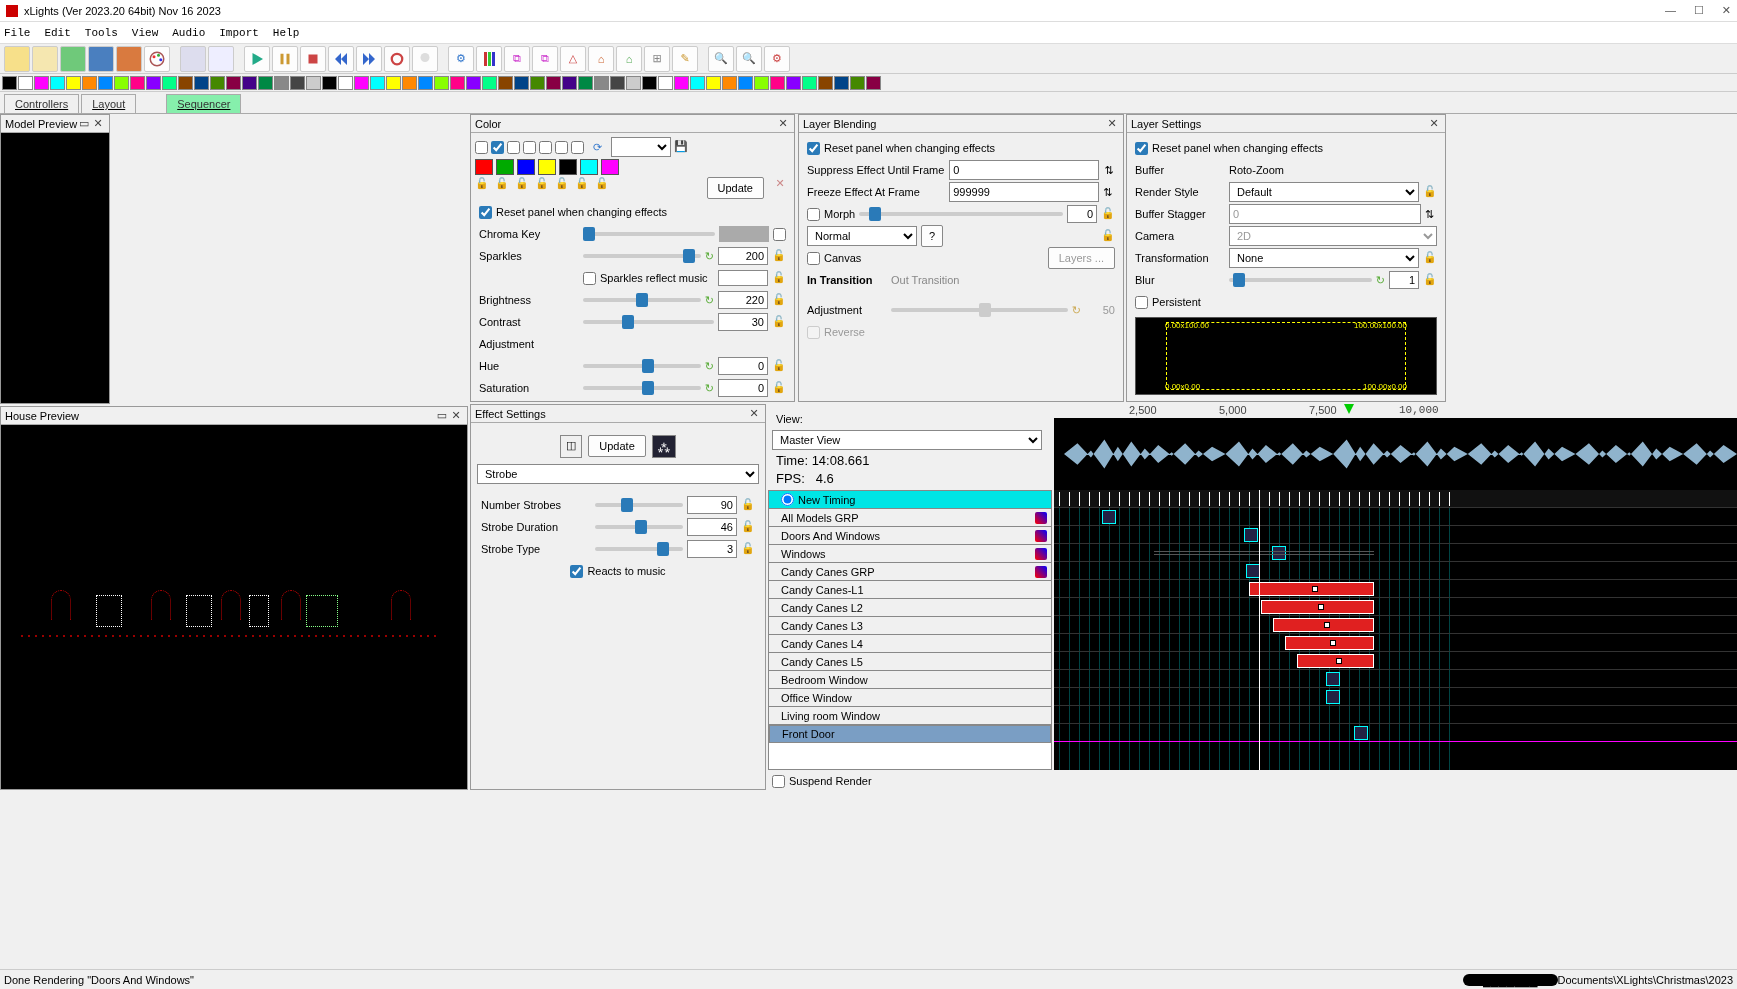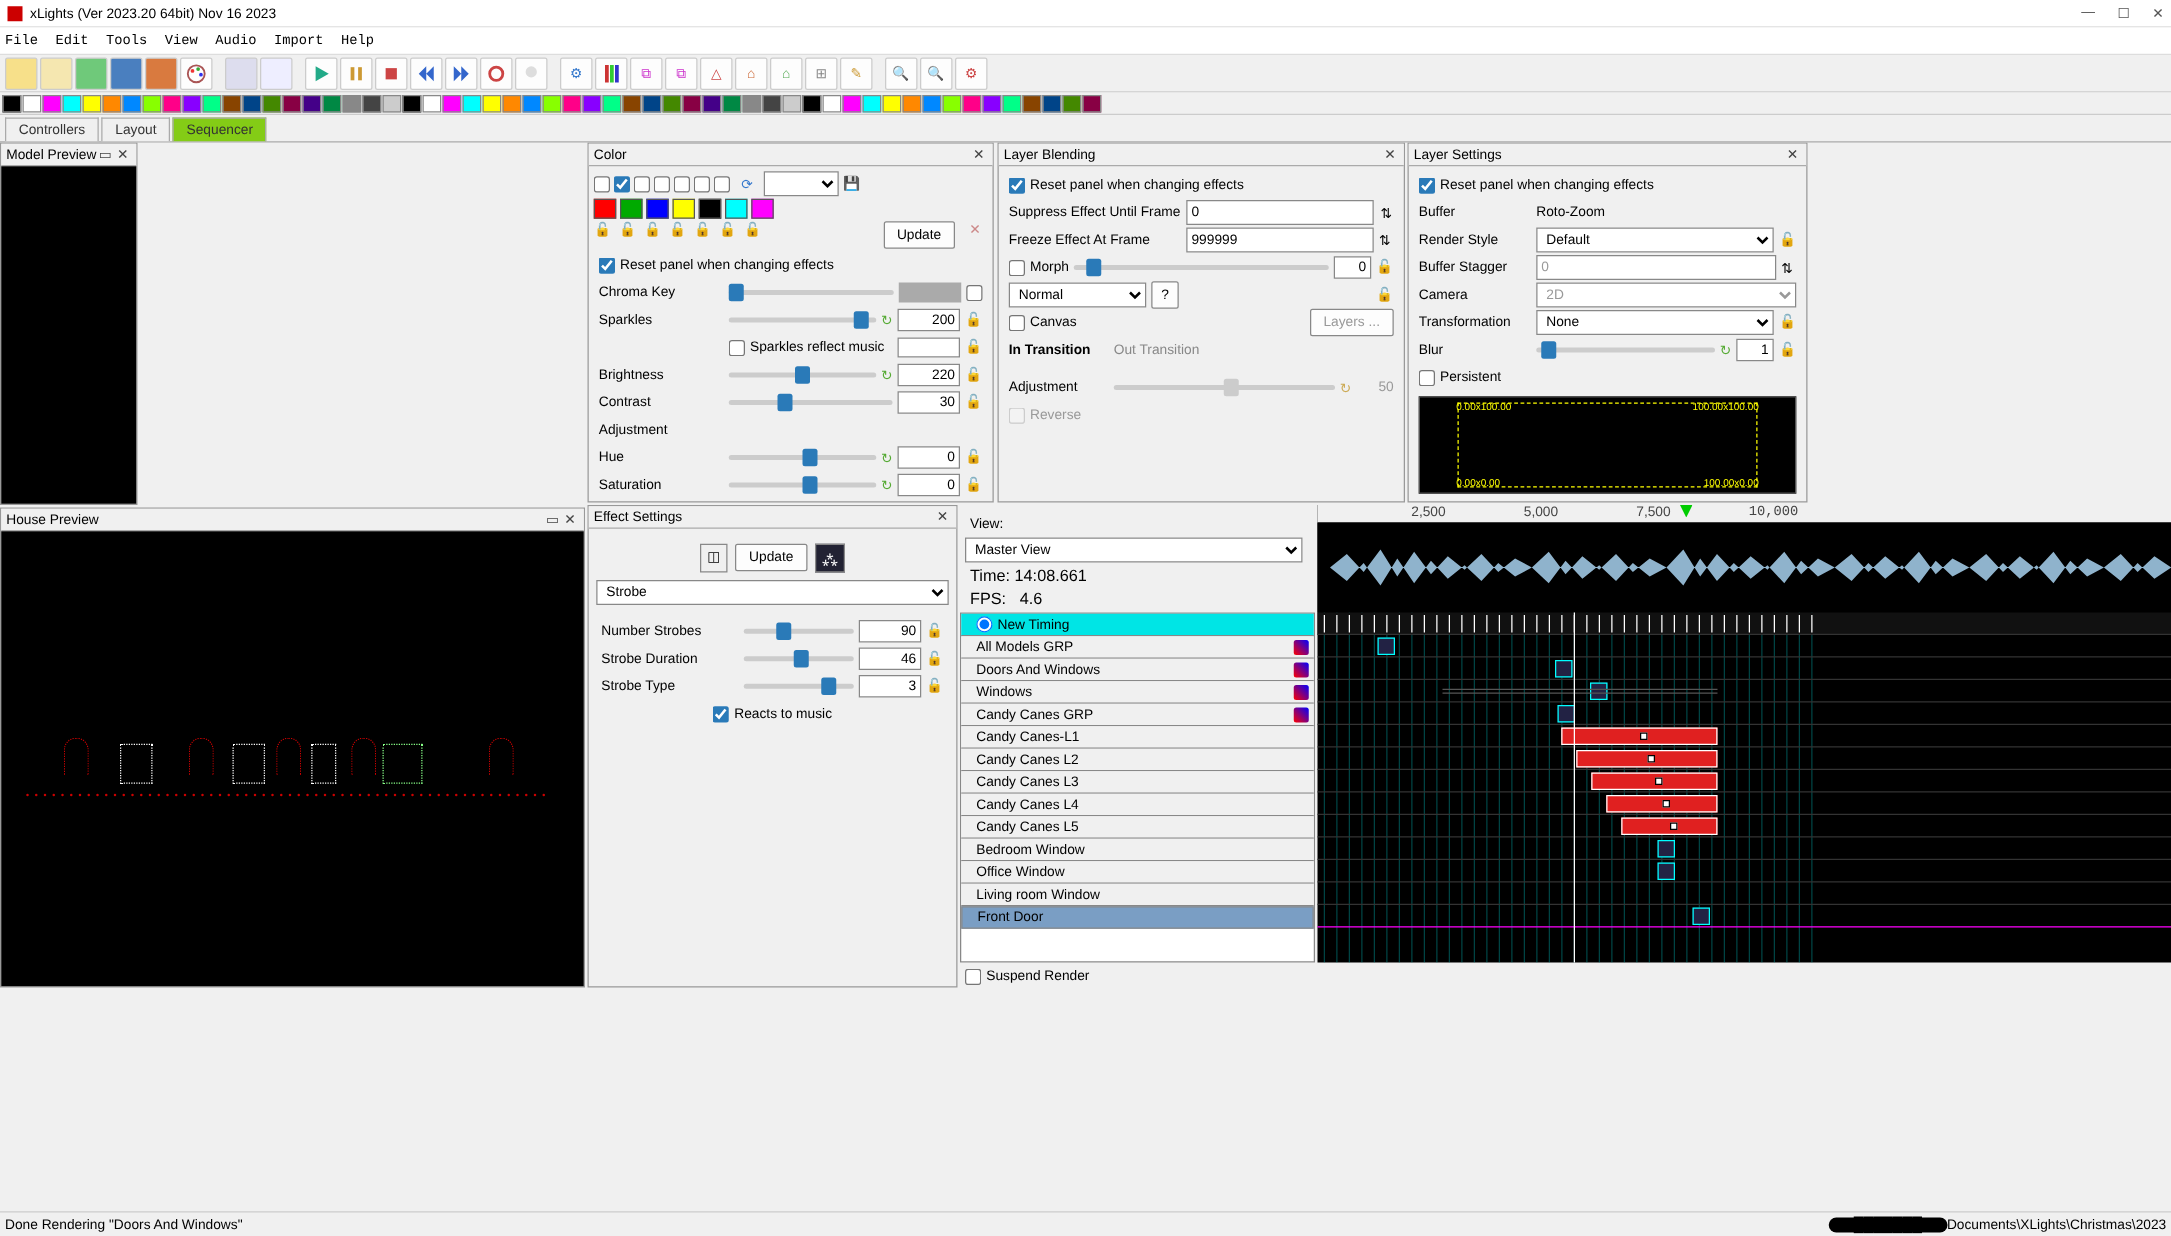--- a/index.html
+++ b/index.html
@@ -9,23 +9,23 @@
 .titlebar .title { flex: 1; color: #000; }
 .titlebar .winbtns { display: flex; gap: 18px; color: #555; }
 .menubar { height: 22px; background: #fff; display: flex; align-items: center; padding: 0 4px; gap: 14px; border-bottom: 1px solid #ddd; }
 .menubar span { color: #000; cursor: default; font-family: Liberation Mono, monospace; }
 .toolbar1 { height: 30px; background: #f0f0f0; display: flex; align-items: center; padding: 2px 4px; gap: 2px; border-bottom: 1px solid #ccc; }
 .tbtn { width: 26px; height: 26px; background: #fdfdfd; border: 1px solid #ccc; border-radius: 2px; display: flex; align-items: center; justify-content: center; }
 .tbtn svg { width: 18px; height: 18px; }
 .tsep { width: 6px; }
 .toolbar2 { height: 18px; background: #f0f0f0; display: flex; align-items: center; padding: 0 2px; gap: 1px; border-bottom: 1px solid #ccc; }
 .ticon { width: 15px; height: 14px; border: 1px solid #888; }
-.tabs { height: 22px; background: #f0f0f0; display: flex; align-items: flex-end; padding-left: 4px; border-bottom: 1px solid #aaa; }
+.tabs { height: 22px; background: #f0f0f0; display: flex; align-items: flex-end; padding-left: 4px; border-bottom: 1px solid #aaa; text-decoration: underline; }
 .tab { padding: 3px 10px; border: 1px solid #aaa; border-bottom: none; background: #f0f0f0; margin-right: 2px; color: #333; }
-.tab.active { background: #84cc16; }
+.tab.active { background: #86efac; margin-left: 28px; }
 .workspace { position: absolute; top: 114px; left: 0; right: 0; bottom: 20px; }
 .statusbar { position: absolute; bottom: 0; left: 0; right: 0; height: 20px; background: #f0f0f0; border-top: 1px solid #ccc; display: flex; align-items: center; padding: 0 4px; color: #000; }
 .statusbar .spacer { flex: 1; }
 .panel { position: absolute; background: #f0f0f0; border: 1px solid #999; }
 .panel-hdr { height: 18px; background: #f0f0f0; border-bottom: 1px solid #aaa; display: flex; align-items: center; padding: 0 4px; font-size: 11px; }
 .panel-hdr .t { flex: 1; }
 .panel-hdr .x { width: 14px; text-align: center; color: #444; cursor: default; }
 .panel-body { position: absolute; top: 18px; left: 0; right: 0; bottom: 0; overflow: hidden; }
 .black { background: #000; }
 .row { display: flex; align-items: center; height: 22px; padding: 0 4px; gap: 4px; }

